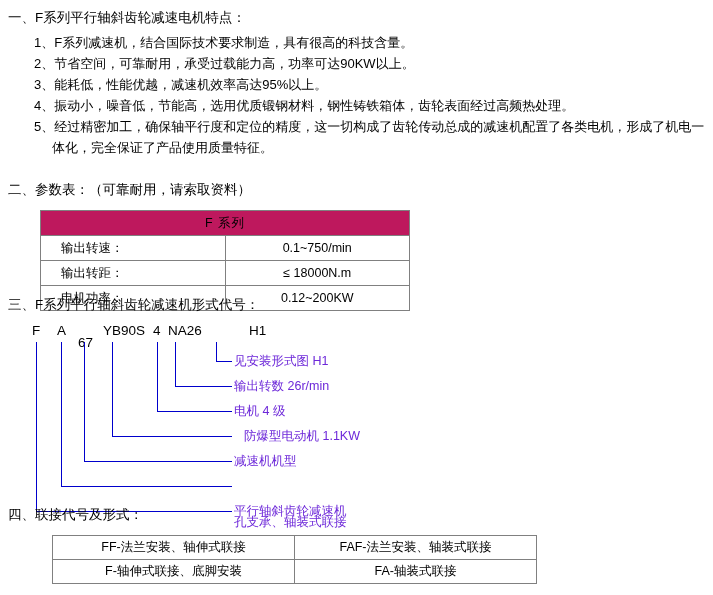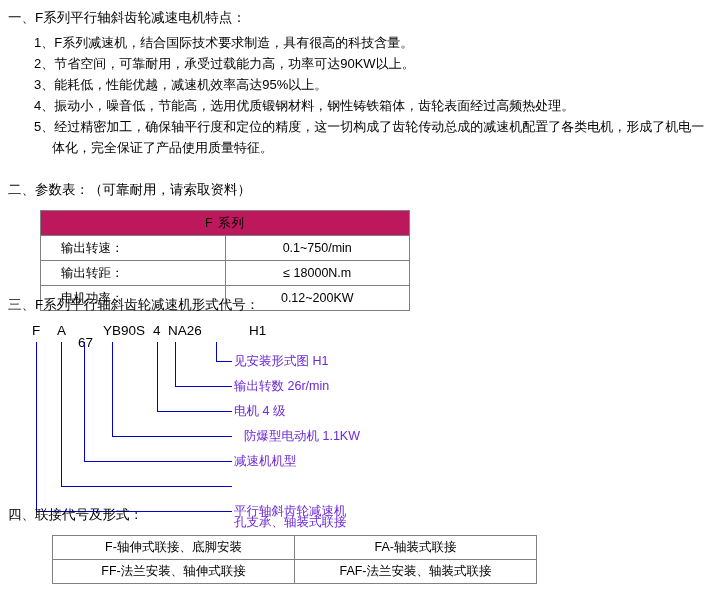--- a/index.html
+++ b/index.html
@@ -226,24 +226,24 @@
       <div class="code-desc" style="left:226px; top:180px;">平行轴斜齿轮减速机</div>
 
     </div>
   </div>
 
   <div id="section4">
     <div class="sec-title">四、联接代号及形式：</div>
     <table id="link-table">
       <tbody>
           <tr>
+        <td>FF-法兰安装、轴伸式联接</td>
+        <td>FAF-法兰安装、轴装式联接</td>
+      </tr>
+      <tr>
         <td>F-轴伸式联接、底脚安装</td>
         <td>FA-轴装式联接</td>
       </tr>
-      <tr>
-        <td>FF-法兰安装、轴伸式联接</td>
-        <td>FAF-法兰安装、轴装式联接</td>
-      </tr>
     </tbody>
       </table>
   </div>
 
 </div>
 
 </body></html>

